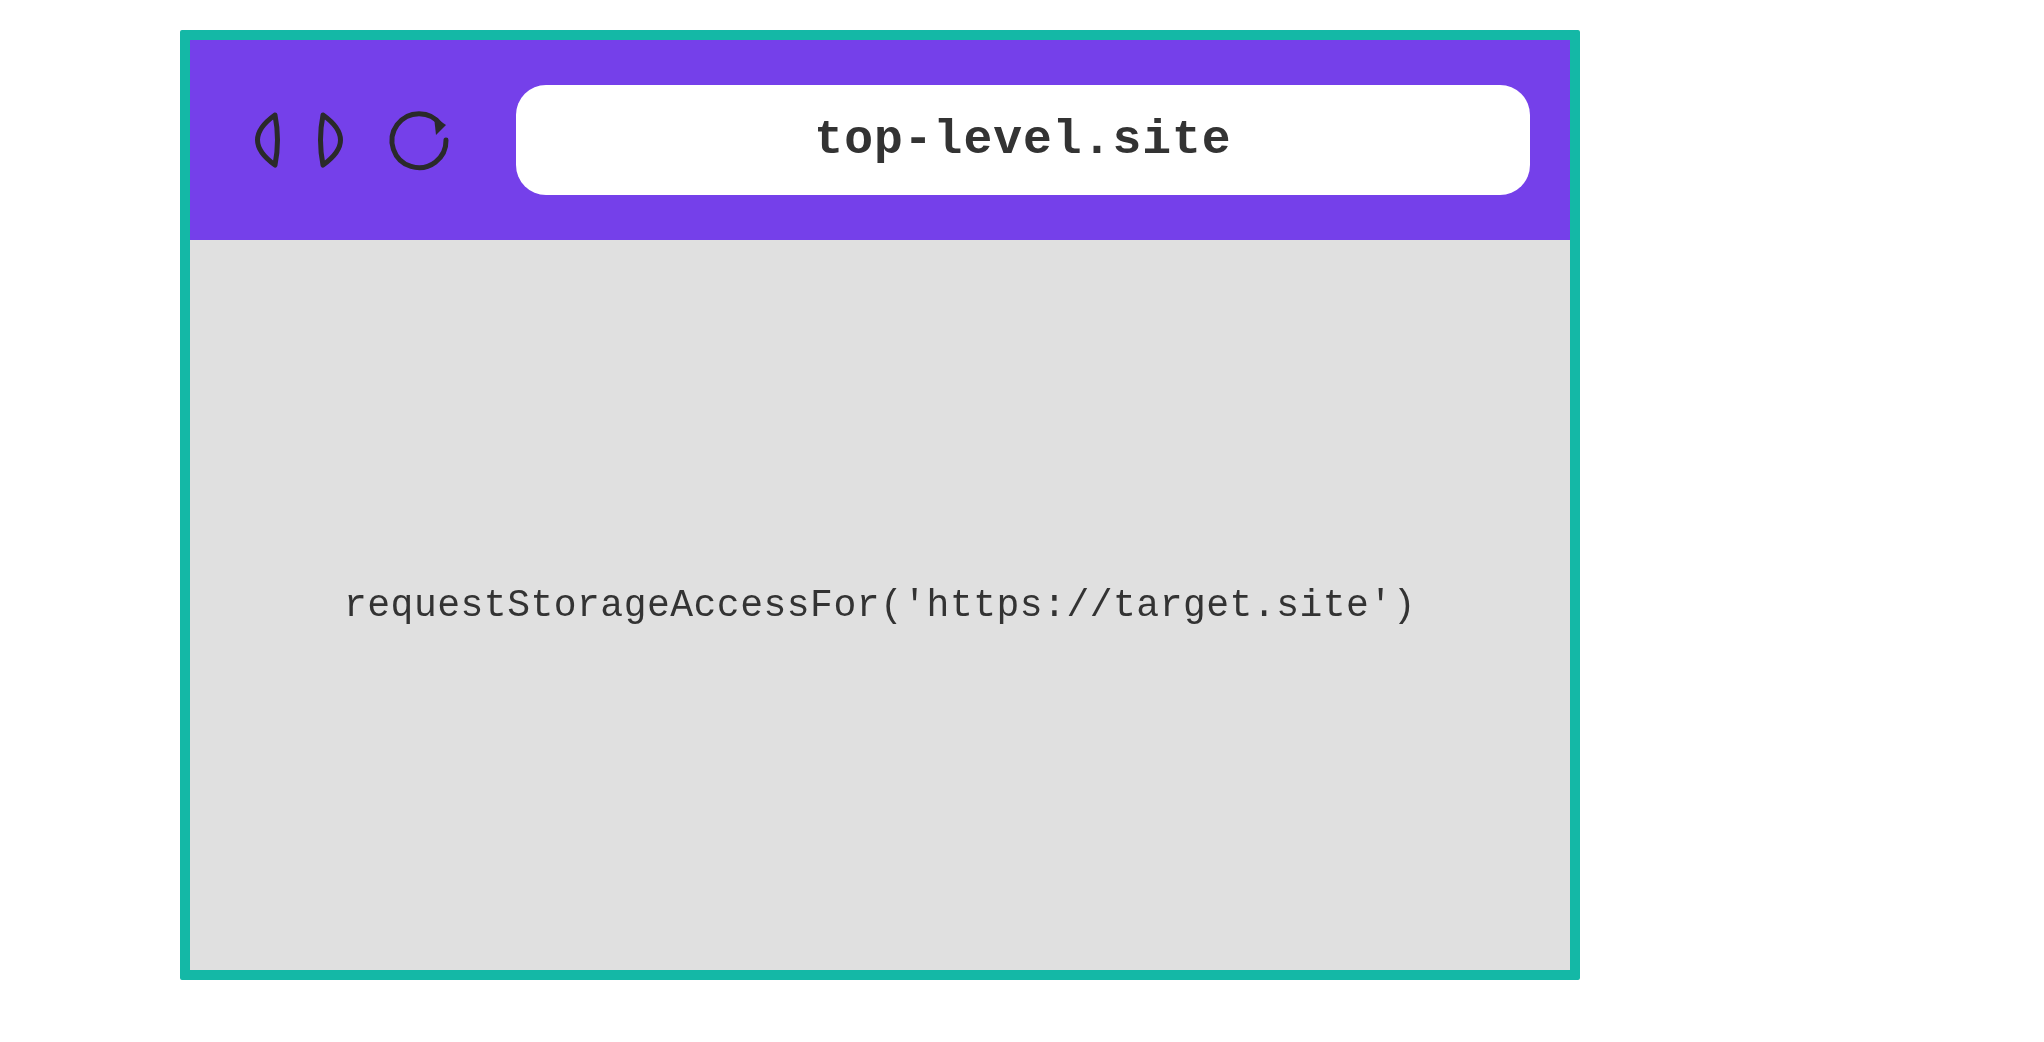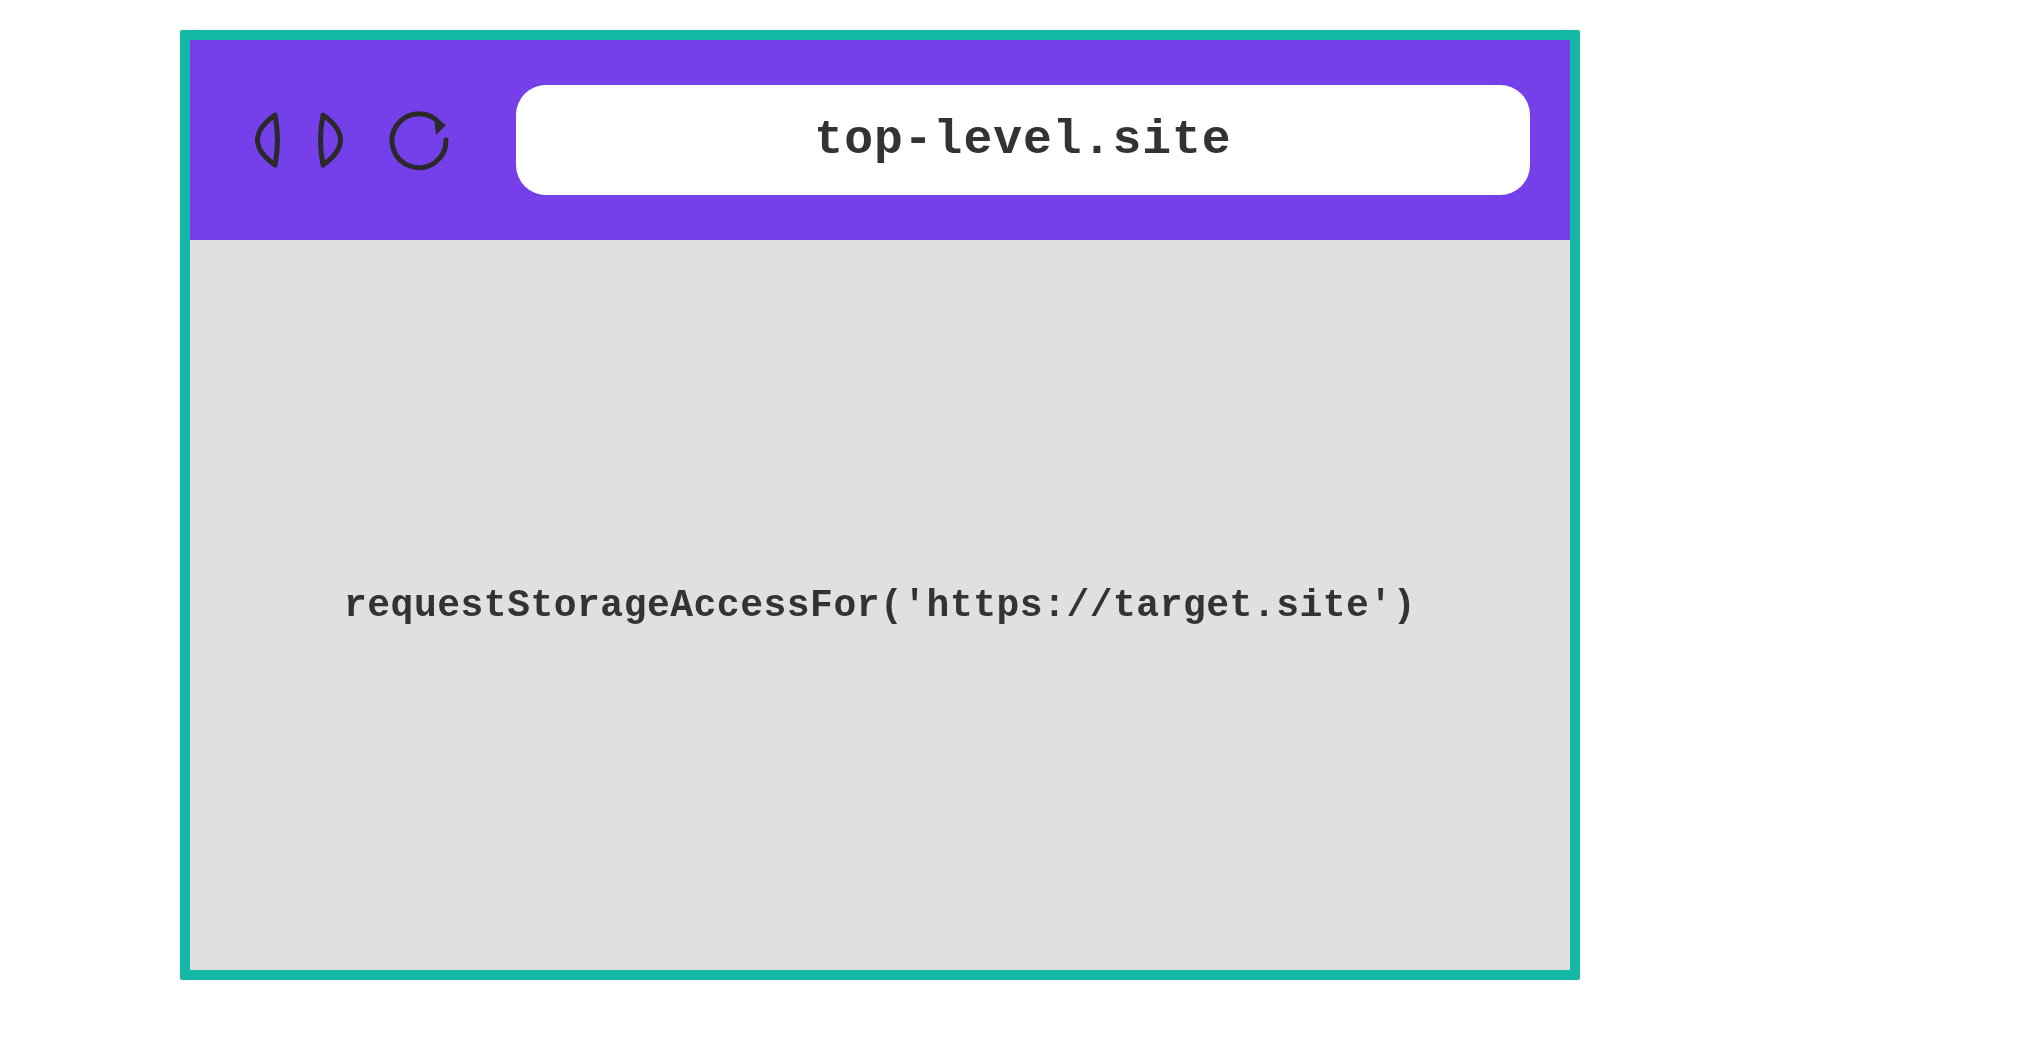--- a/index.html
+++ b/index.html
@@ -72,21 +72,21 @@
       height: calc(100% - 200px);
       background: #e0e0e0;
       display: flex;
       align-items: center;
       justify-content: center;
       padding: 40px;
     }
     .code-text {
       font-family: 'Courier New', Courier, monospace;
       font-size: 38px;
-      font-weight: bold;
+      font-weight: normal;
       color: #333333;
       letter-spacing: 0.5px;
       white-space: nowrap;
     }
   </style>
 </head>
 <body>
 
 <div class="browser-window">
   <div class="browser-chrome">

